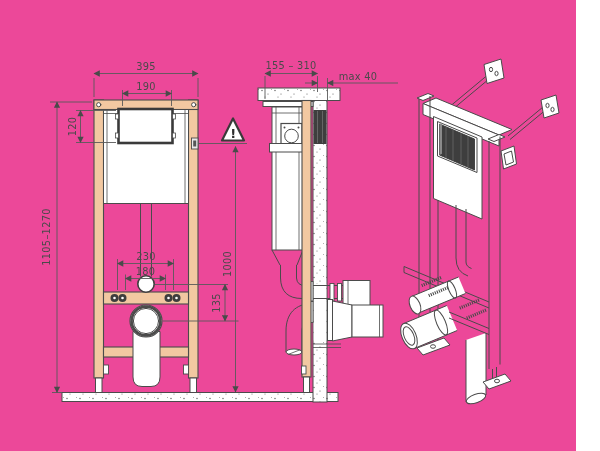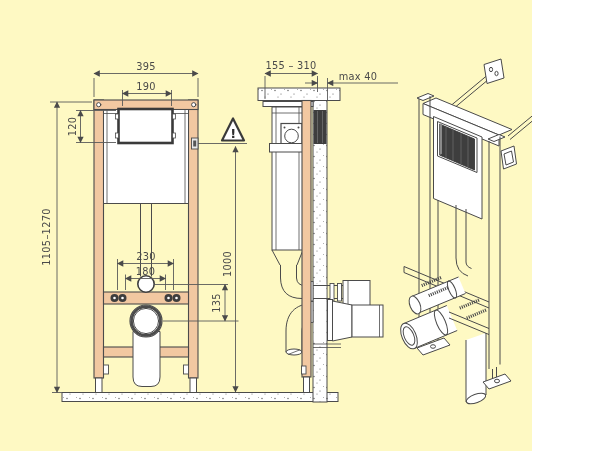--- a/index.html
+++ b/index.html
@@ -1,16 +1,16 @@
 <!DOCTYPE html>
 <html><head>
 <meta charset="utf-8">
 <style>
   html,body{margin:0;padding:0;background:#fff;}
-  .stage{width:532px;height:451px;position:relative;background:#fef9c3;overflow:hidden;}
+  .stage{width:576px;height:451px;position:relative;background:#ec4899;overflow:hidden;}
   svg{display:block;}
   .dim{font-family:"DejaVu Sans",sans-serif;font-size:9.8px;fill:#4a4a4a;letter-spacing:.3px;}
   .warn{font-family:"DejaVu Sans",sans-serif;font-size:13px;font-weight:bold;fill:#2e2e2e;}
   .ln{stroke:#4b4b4b;fill:none;}
   .dimln{stroke:#5a5a5a;stroke-width:.9;fill:none;}
 </style>
 </head>
 <body>
 
 <div class="stage">

